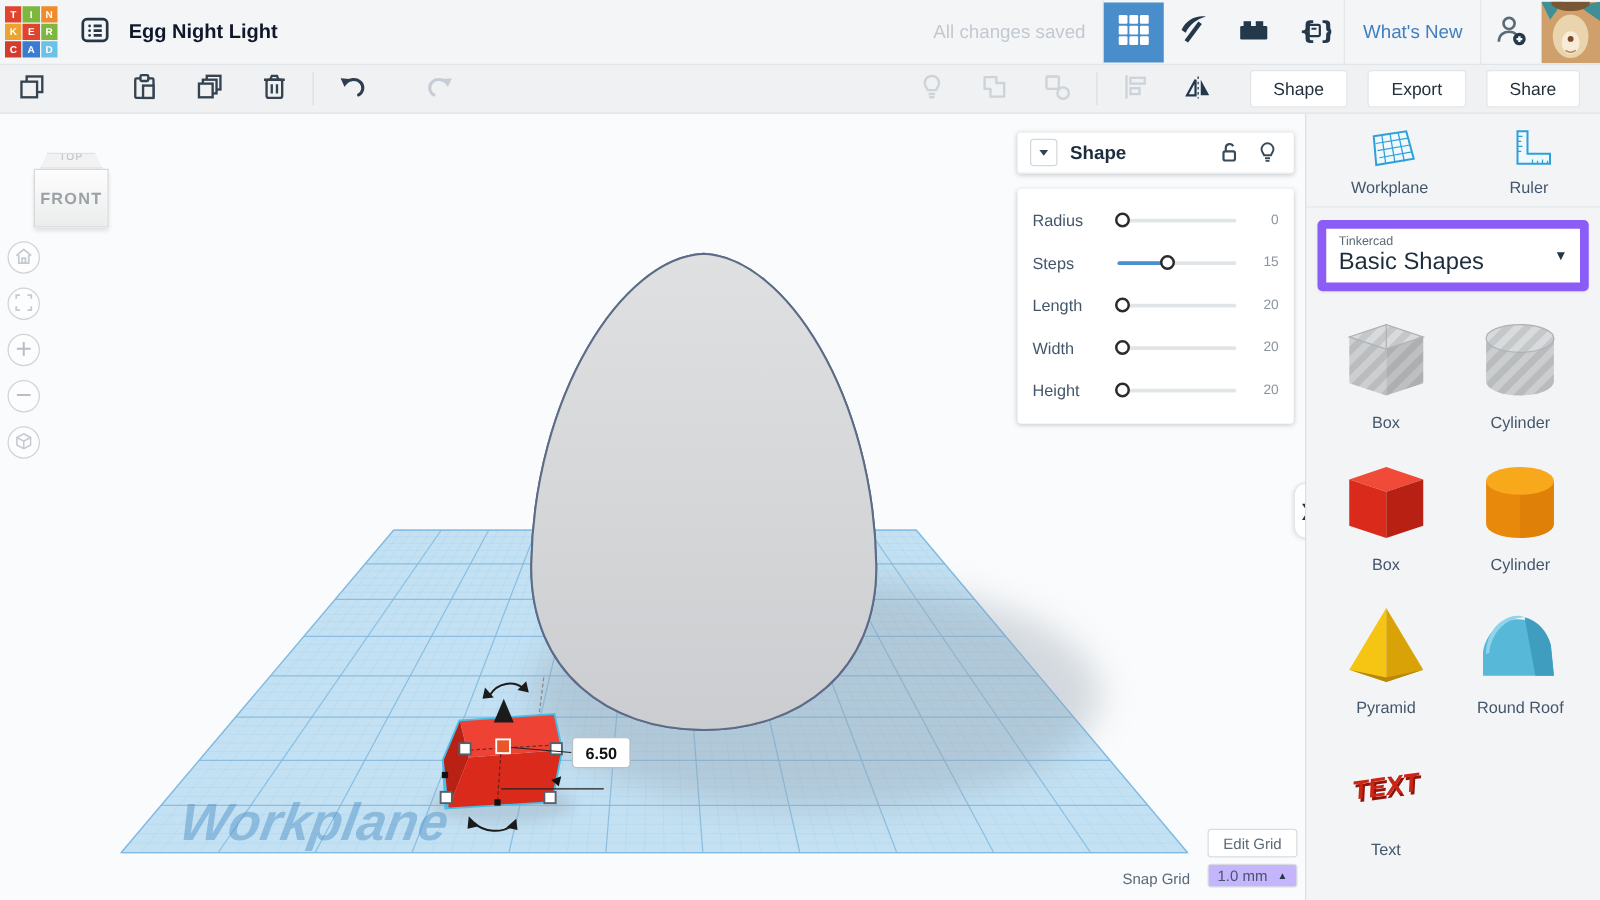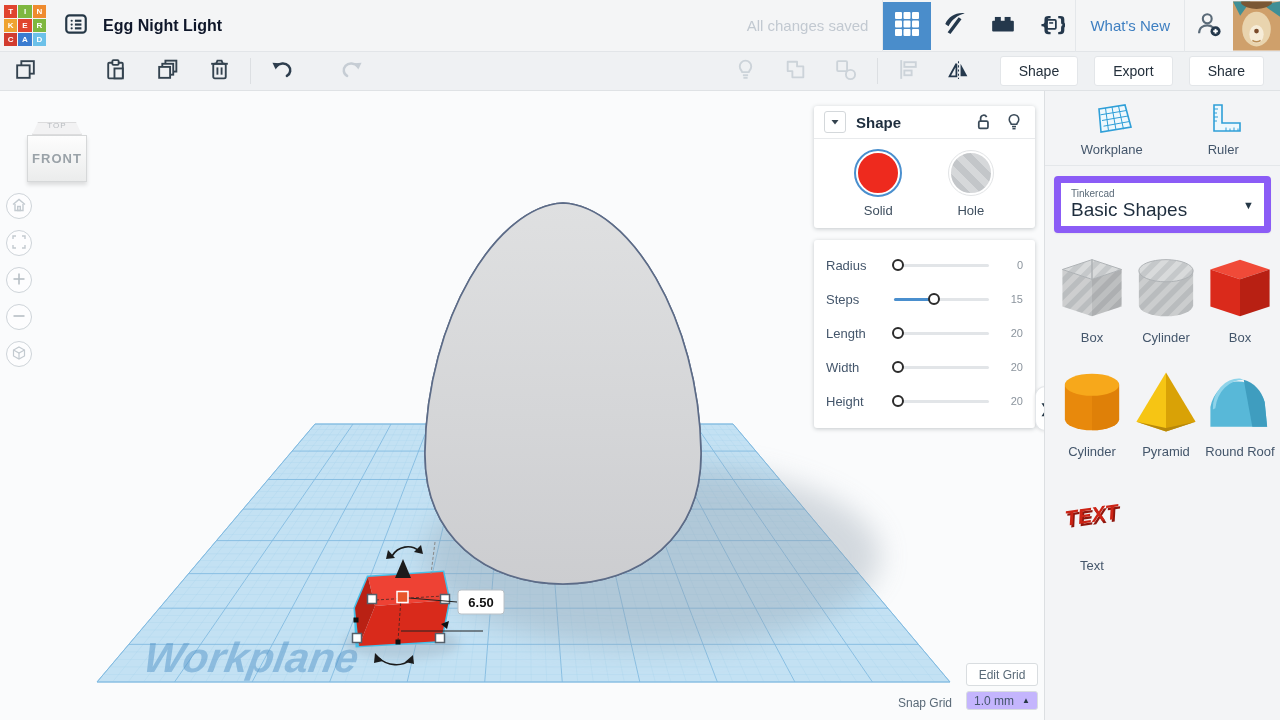--- a/index.html
+++ b/index.html
@@ -93,21 +93,21 @@
   .side-tools{display:flex;justify-content:space-around;padding:10px 6px 8px;border-bottom:1px solid #e4e7ea;}
   .tool{display:flex;flex-direction:column;align-items:center;cursor:pointer;}
   .tool svg{width:42px;height:36px;}
   .tool-label{margin-top:5px;font-size:13px;color:#44566b;}
   .cat-card{margin:10px 9px 4px;background:#fff;border:7px solid #8b5cf6;border-radius:4px;
     box-shadow:0 1px 2px rgba(0,0,0,0.06);padding:5px 10px;display:flex;align-items:center;cursor:pointer;}
   .cat-txt{flex:1;}
   .cat-brand{font-size:10px;color:#5a6a78;}
   .cat-name{font-size:19px;color:#1e2d3d;}
   .cat-caret{font-size:11px;color:#253746;}
-  .shapes-grid{display:grid;grid-template-columns:1fr 1fr 1fr;padding:12px 10px;row-gap:18px;}
+  .shapes-grid{display:grid;grid-template-columns:1fr 1fr;padding:12px 10px;row-gap:18px;}
   .tile{display:flex;flex-direction:column;align-items:center;cursor:pointer;}
   .tile svg{width:74px;height:78px;}
   .tile-label{margin-top:3px;font-size:13px;color:#44566b;}
 </style>
 </head>
 <body>
 
 <div class="stage">
 
   <header class="app-header">
@@ -587,30 +587,20 @@
           </svg>
         </span>
         <span class="sp-icon">
           <svg width="22" height="22" viewBox="0 0 24 24" fill="none" stroke="#3a4a58" stroke-width="1.7">
             <path d="M12 4 a5.2 5.2 0 0 1 5.2 5.2 c0 2.6-1.7 3.4-2.2 5.2 h-6 C8.5 12.6 6.8 11.8 6.8 9.2 A5.2 5.2 0 0 1 12 4 Z"></path>
             <line x1="9.8" y1="17" x2="14.2" y2="17"></line>
               <line x1="10.3" y1="19.3" x2="13.7" y2="19.3"></line>
           </svg>
         </span>
       </div>
-      <div class="sp-body">
-        <div class="swatch">
-          <div class="sw-circ sw-solid"></div>
-          <div class="sw-label">Solid</div>
-        </div>
-        <div class="swatch">
-          <div class="sw-circ sw-hole"></div>
-          <div class="sw-label">Hole</div>
-        </div>
-      </div>
     </div>
 
     <div class="sp-card sp-card2">
       <div class="srow">
         <div class="slabel">Radius</div>
         <div class="track">
             <div class="thandle" style="left:-2px"></div>
           </div>
         <div class="sval">0</div>
       </div>

